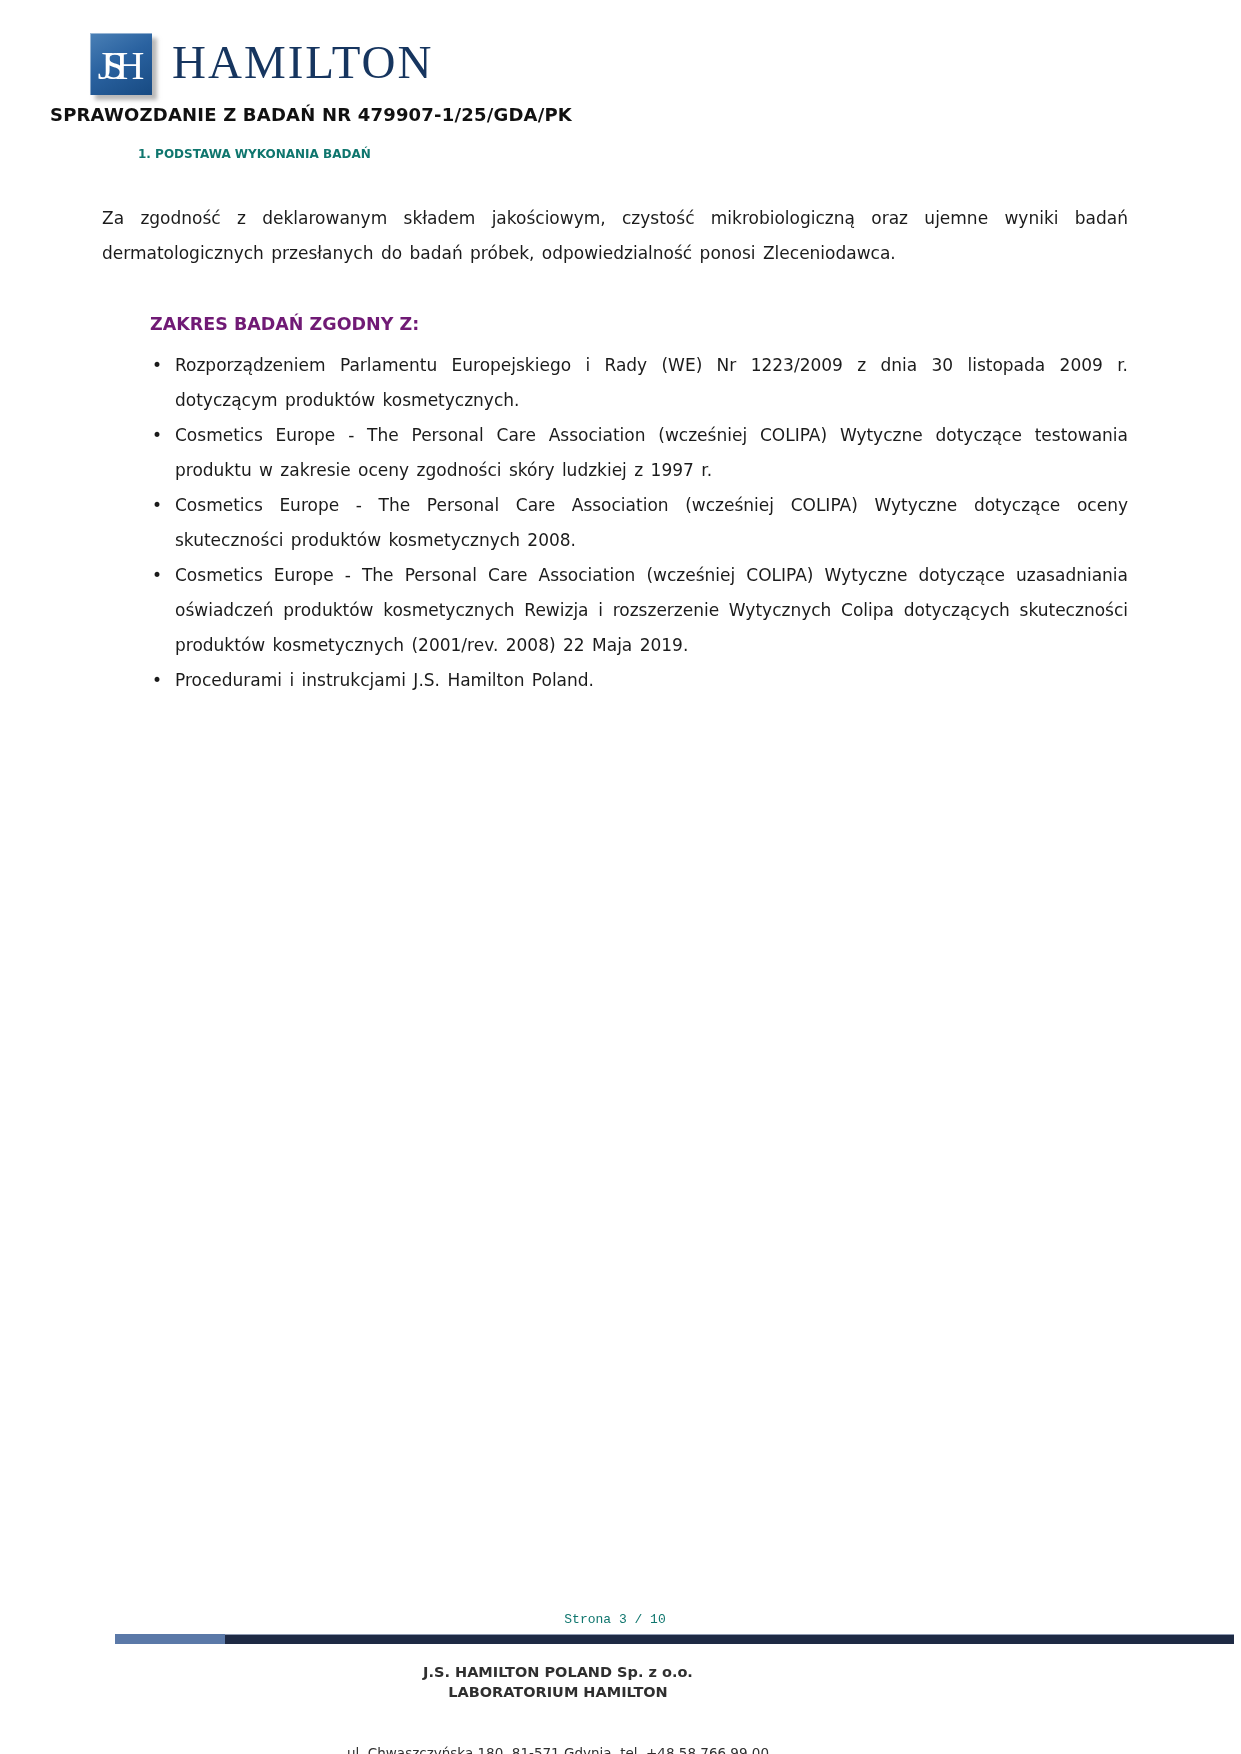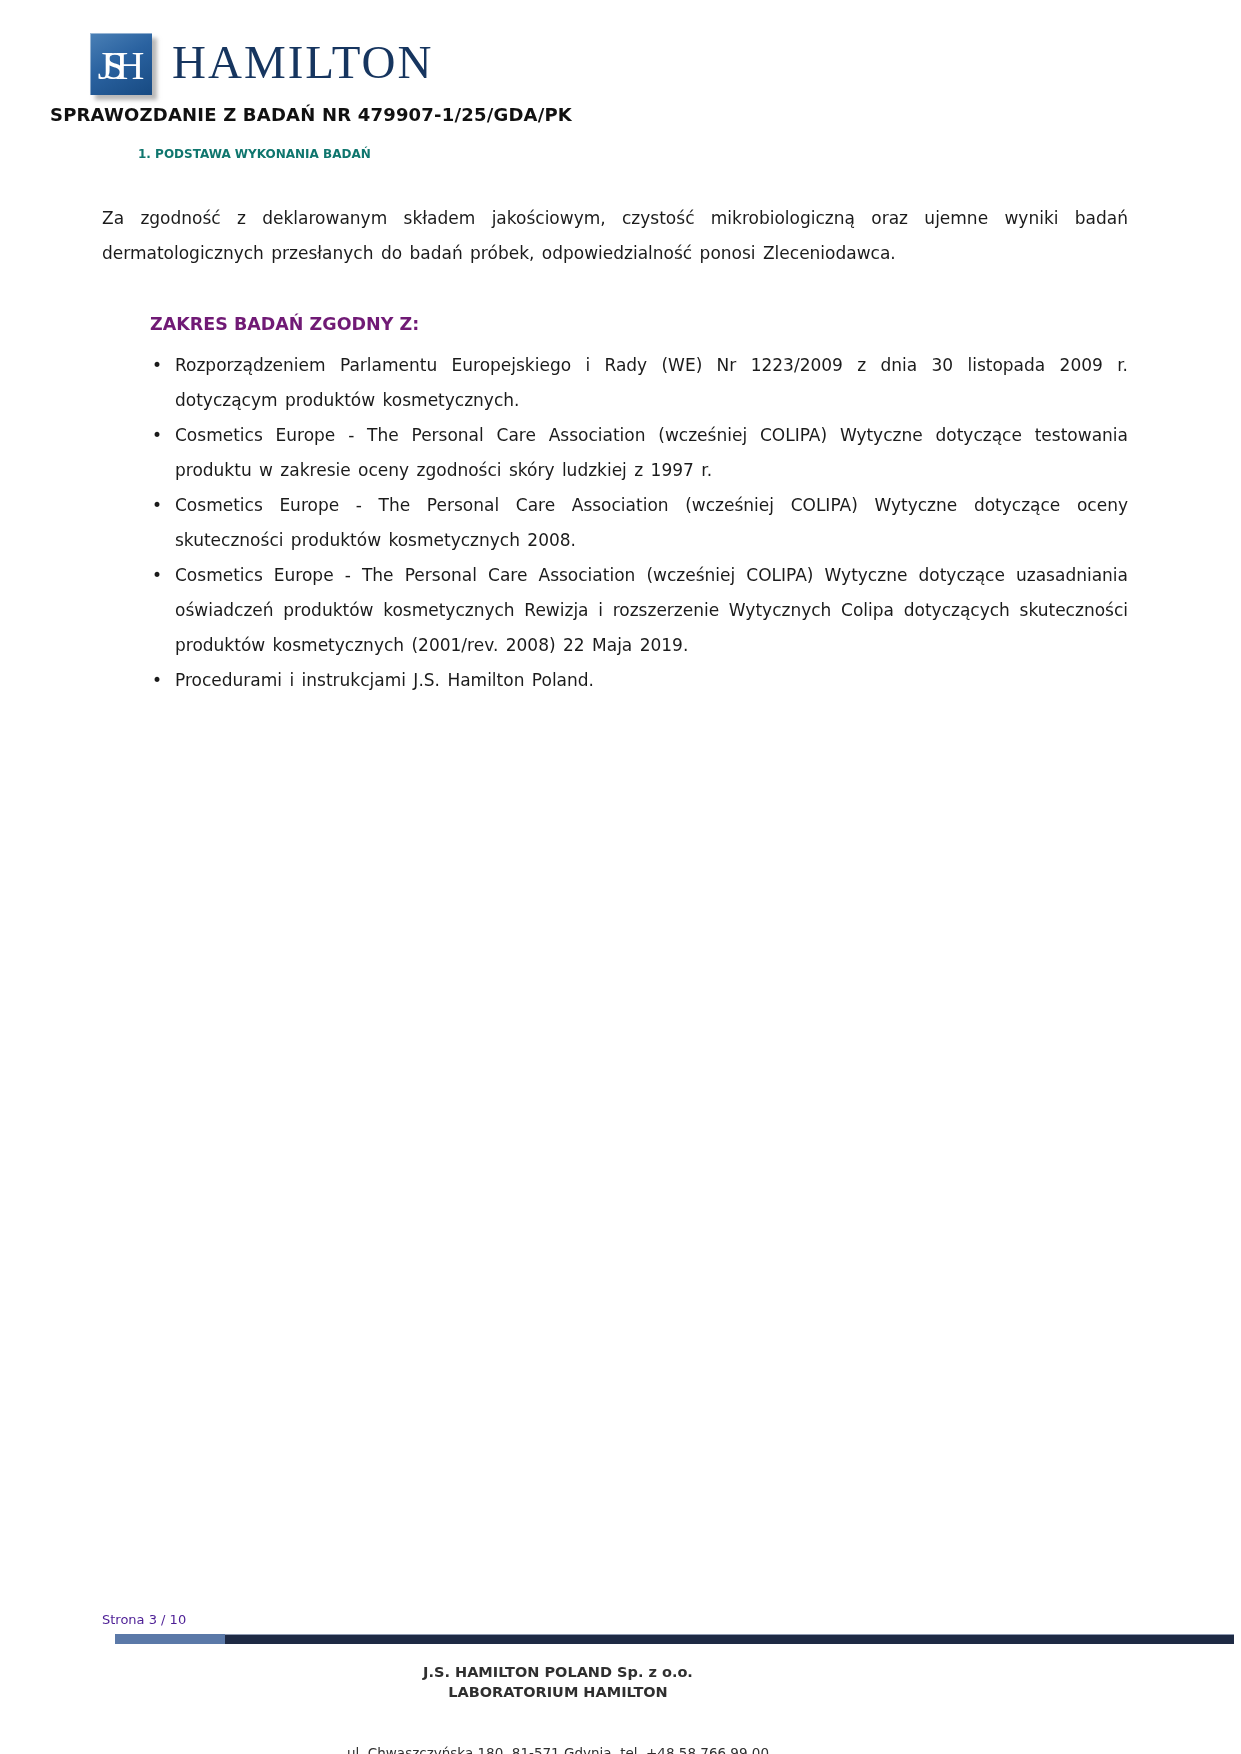--- a/index.html
+++ b/index.html
@@ -112,23 +112,24 @@
     left: 2px;
     top: 0;
   }
 
   
   .page-label {
     position: absolute;
     top: 1612px;
     left: 102px;
     width: 1026px;
-    text-align: left;
+    text-align: center;
     font-size: 13px;
-    color: #4c1d95;
+    color: #0f766e;
+    font-family: Liberation Mono, monospace;
   }
   .footer-bar {
     position: absolute;
     top: 1634px;
     left: 115px;
     width: 1119px;
     height: 10px;
     display: flex;
   }
   .footer-bar .bar-light { width: 110px; background: #5b79a8; }

